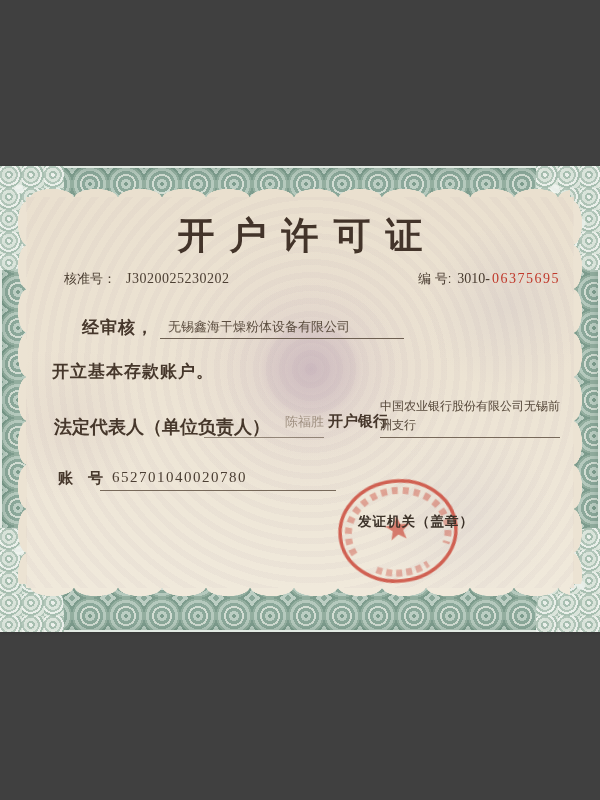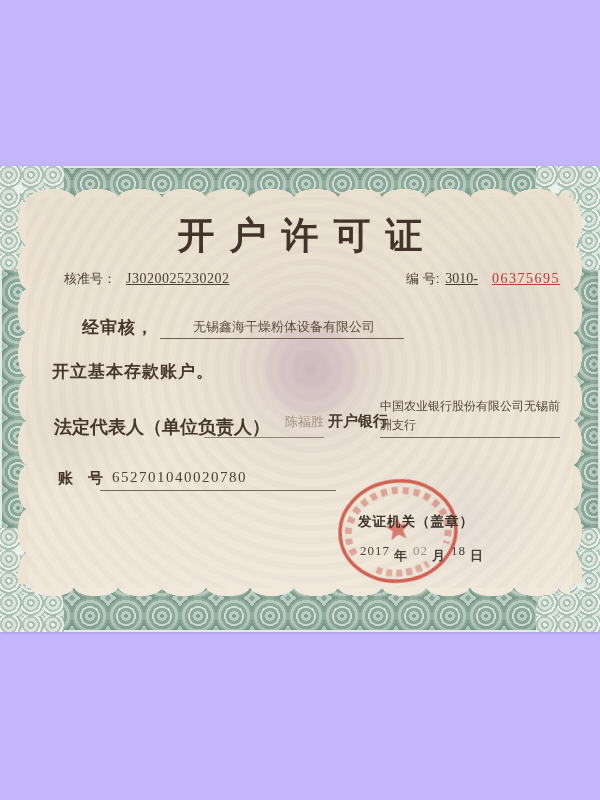--- a/index.html
+++ b/index.html
@@ -1,18 +1,18 @@
 <!DOCTYPE html>
 <html><head>
 <meta charset="utf-8">
 <style>
   html,body{margin:0;padding:0;}
   body{width:600px;height:800px;background:#ffffff;overflow:hidden;
        font-family:"Liberation Sans","DejaVu Sans",sans-serif;}
-  .page{position:relative;width:600px;height:800px;background:#c4b5fd;}
+  .page{position:relative;width:600px;height:800px;background:#404040;}
 
   
   .certificate{
     position:absolute;left:0;top:166px;width:600px;height:466px;
     background-color:#9db5a7;
     background-image:
       repeating-radial-gradient(circle at 18px 18px,
         #7d9c8d 0 2px,#bccec3 2px 5px,#8ba89a 5px 8px,
         #d2ddd3 8px 10px,#8ba89a 10px 13px,#b5c9bd 13px 16px,#93ae9f 16px 18px);
     background-size:36px 36px;
@@ -60,33 +60,33 @@
       radial-gradient(circle 110px at 8%  58%, rgba(192,172,170,.15), transparent 70%),
       radial-gradient(circle 130px at 80% 82%, rgba(176,166,186,.13), transparent 70%),
       repeating-radial-gradient(circle at 52% 44%, rgba(150,125,150,.05) 0 6px, transparent 6px 13px);}
 
   
   .title{position:absolute;top:14px;left:0;width:100%;margin:0;text-align:center;
     font-family:"Liberation Serif","DejaVu Serif",serif;font-weight:bold;
     font-size:37px;letter-spacing:15px;text-indent:15px;color:#43342a;}
 
   .lbl{color:#473a2e;}
-  .serif{font-family:"Liberation Serif","DejaVu Serif",serif;color:#4c3f33;text-decoration:underline;}
+  .serif{font-family:"Liberation Serif","DejaVu Serif",serif;color:#4c3f33;}
 
   .meta-row{position:absolute;top:73px;left:38px;right:14px;display:flex;
     justify-content:space-between;font-size:13px;}
   .approval .serif{margin-left:10px;font-size:14px;letter-spacing:.5px;}
   .serial .serif{font-size:14px;}
-  .red{color:#c0392b;letter-spacing:1.5px;margin-left:12px;}
+  .red{color:#c0392b;letter-spacing:1.5px;}
   .serial .prefix{margin:0 2px 0 6px;color:#473a2e;font-size:14px;}
 
   .big{font-size:17px;font-weight:bold;color:#46372b;letter-spacing:1px;}
   .body1{position:absolute;top:119px;left:56px;display:flex;align-items:flex-end;}
   .company{display:inline-block;width:232px;margin:0 6px;padding:0 4px 2px 8px;
-    border-bottom:1px solid #6e6052;font-size:13px;color:#5a4c3e;text-align:center;}
+    border-bottom:1px solid #6e6052;font-size:13px;color:#5a4c3e;text-align:left;}
   .body2{position:absolute;top:163px;left:26px;}
 
   .rep-label{position:absolute;top:218px;left:28px;font-size:18px;font-weight:bold;color:#46372b;}
   .rep-name{position:absolute;top:212px;left:178px;width:120px;height:24px;
     border-bottom:1px solid #77695a;font-size:13px;color:#8a7a68;opacity:.75;
     text-align:right;padding-top:4px;font-family:"Liberation Serif","DejaVu Serif",serif;}
   .bank-label{position:absolute;top:215px;left:302px;font-size:15px;font-weight:bold;color:#46372b;}
   .bank-name{position:absolute;top:200px;left:354px;width:180px;
     border-bottom:1px solid #77695a;padding-bottom:3px;
     font-size:12px;line-height:1.55;color:#554739;
@@ -154,23 +154,15 @@
         <svg viewBox="0 0 132 112" width="132" height="112">
           <g stroke="#cd4f40" fill="none">
             <ellipse cx="66" cy="56" rx="58" ry="50" stroke-width="3.5"></ellipse>
             <path d="M 20,74 A 50 42 0 1 1 112,74" stroke-width="7" stroke-dasharray="6 5" opacity="0.5"></path>
             <path d="M 40,92 A 50 42 0 0 0 92,92" stroke-width="7" stroke-dasharray="6 4" opacity="0.45"></path>
           </g>
           <polygon fill="#cd4f40" opacity="0.8" points="66,41 69.2,49.5 78.4,50 71.2,55.7 73.6,64.5 66,59.5 58.4,64.5 60.8,55.7 53.6,50 62.8,49.5"></polygon>
         </svg>
       </div>
       <div class="issuer">发证机关（盖章）</div>
-      <div class="date-row">
-        <span class="num">2017</span>
-        <span class="unit">年</span>
-        <span class="num month">02</span>
-        <span class="unit">月</span>
-        <span class="num">18</span>
-        <span class="unit">日</span>
-      </div>
     </div>
   </div>
 </div>
 
 </body></html>

